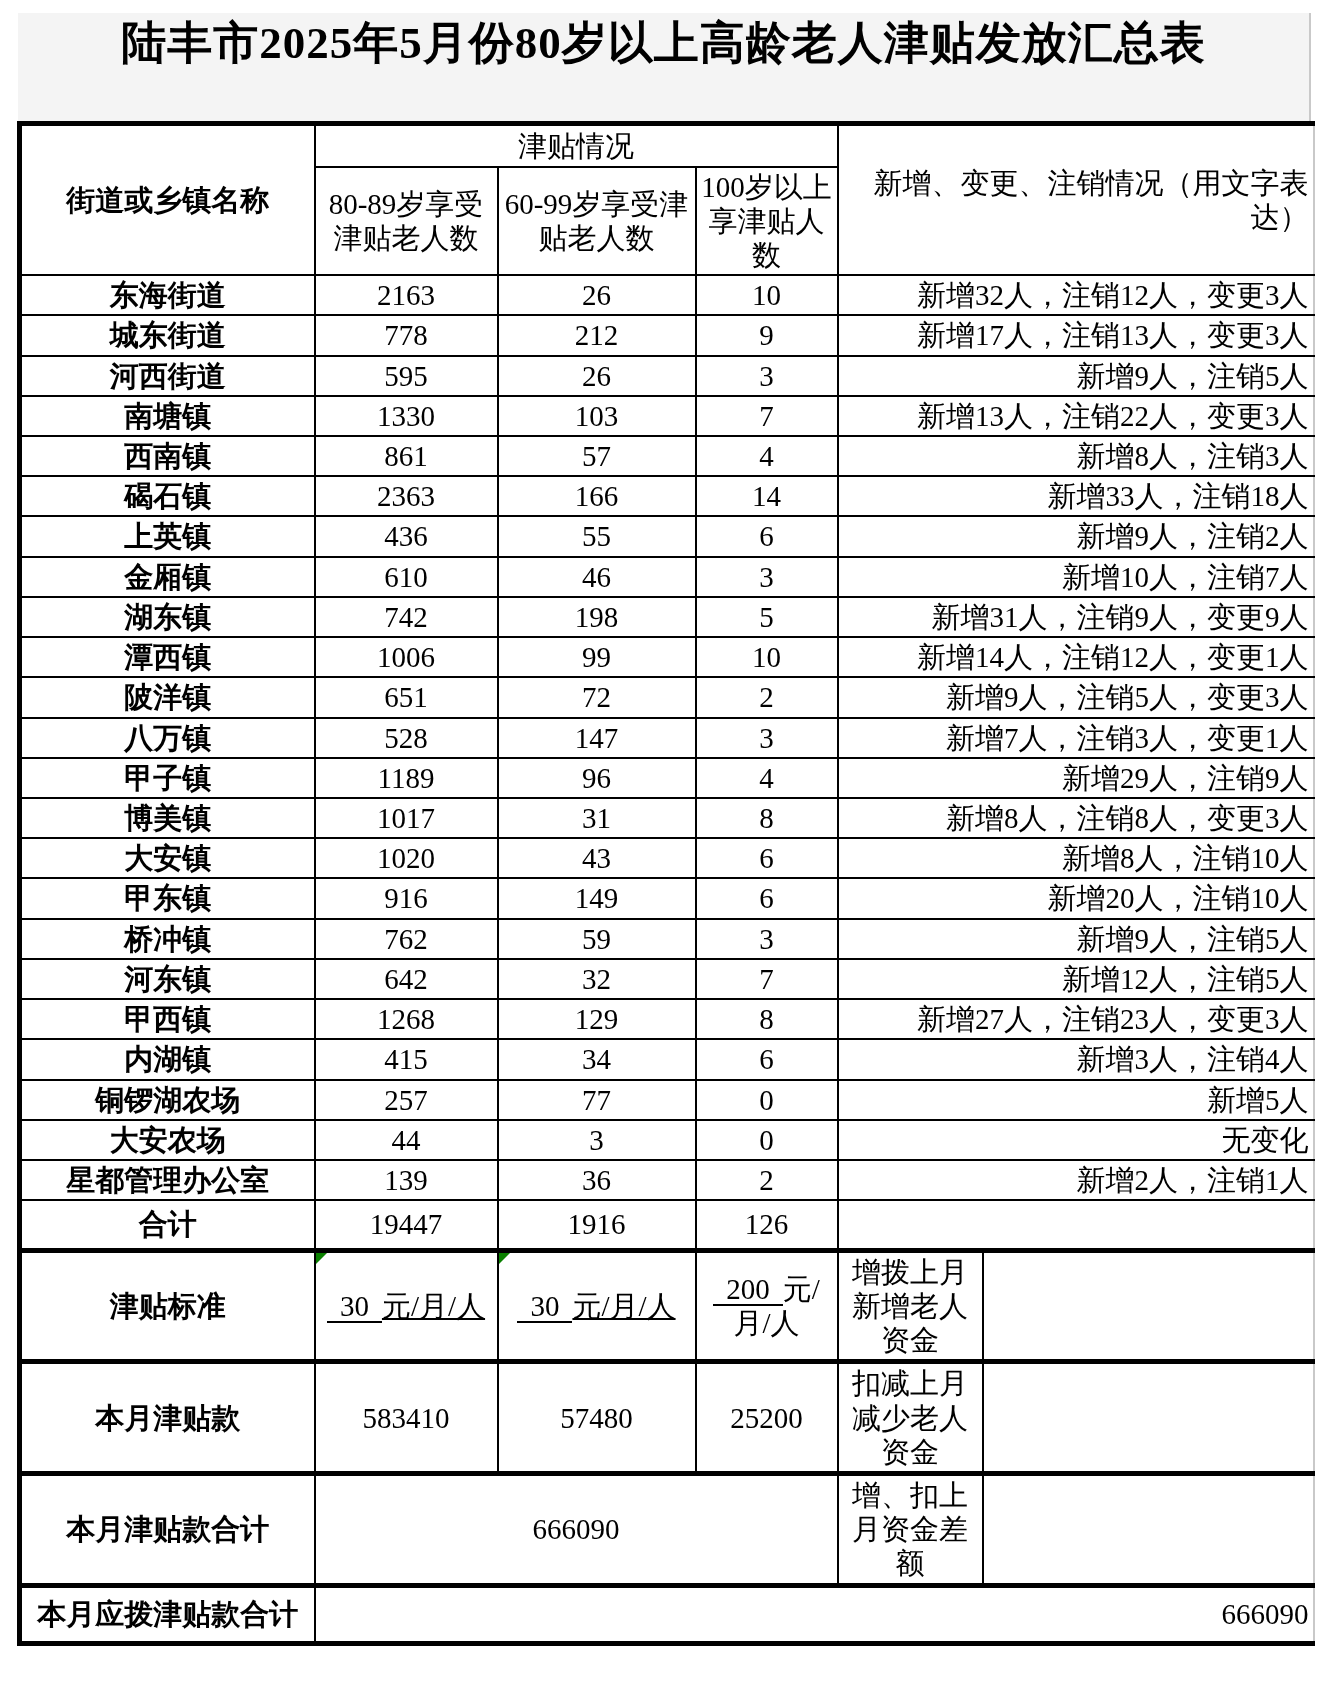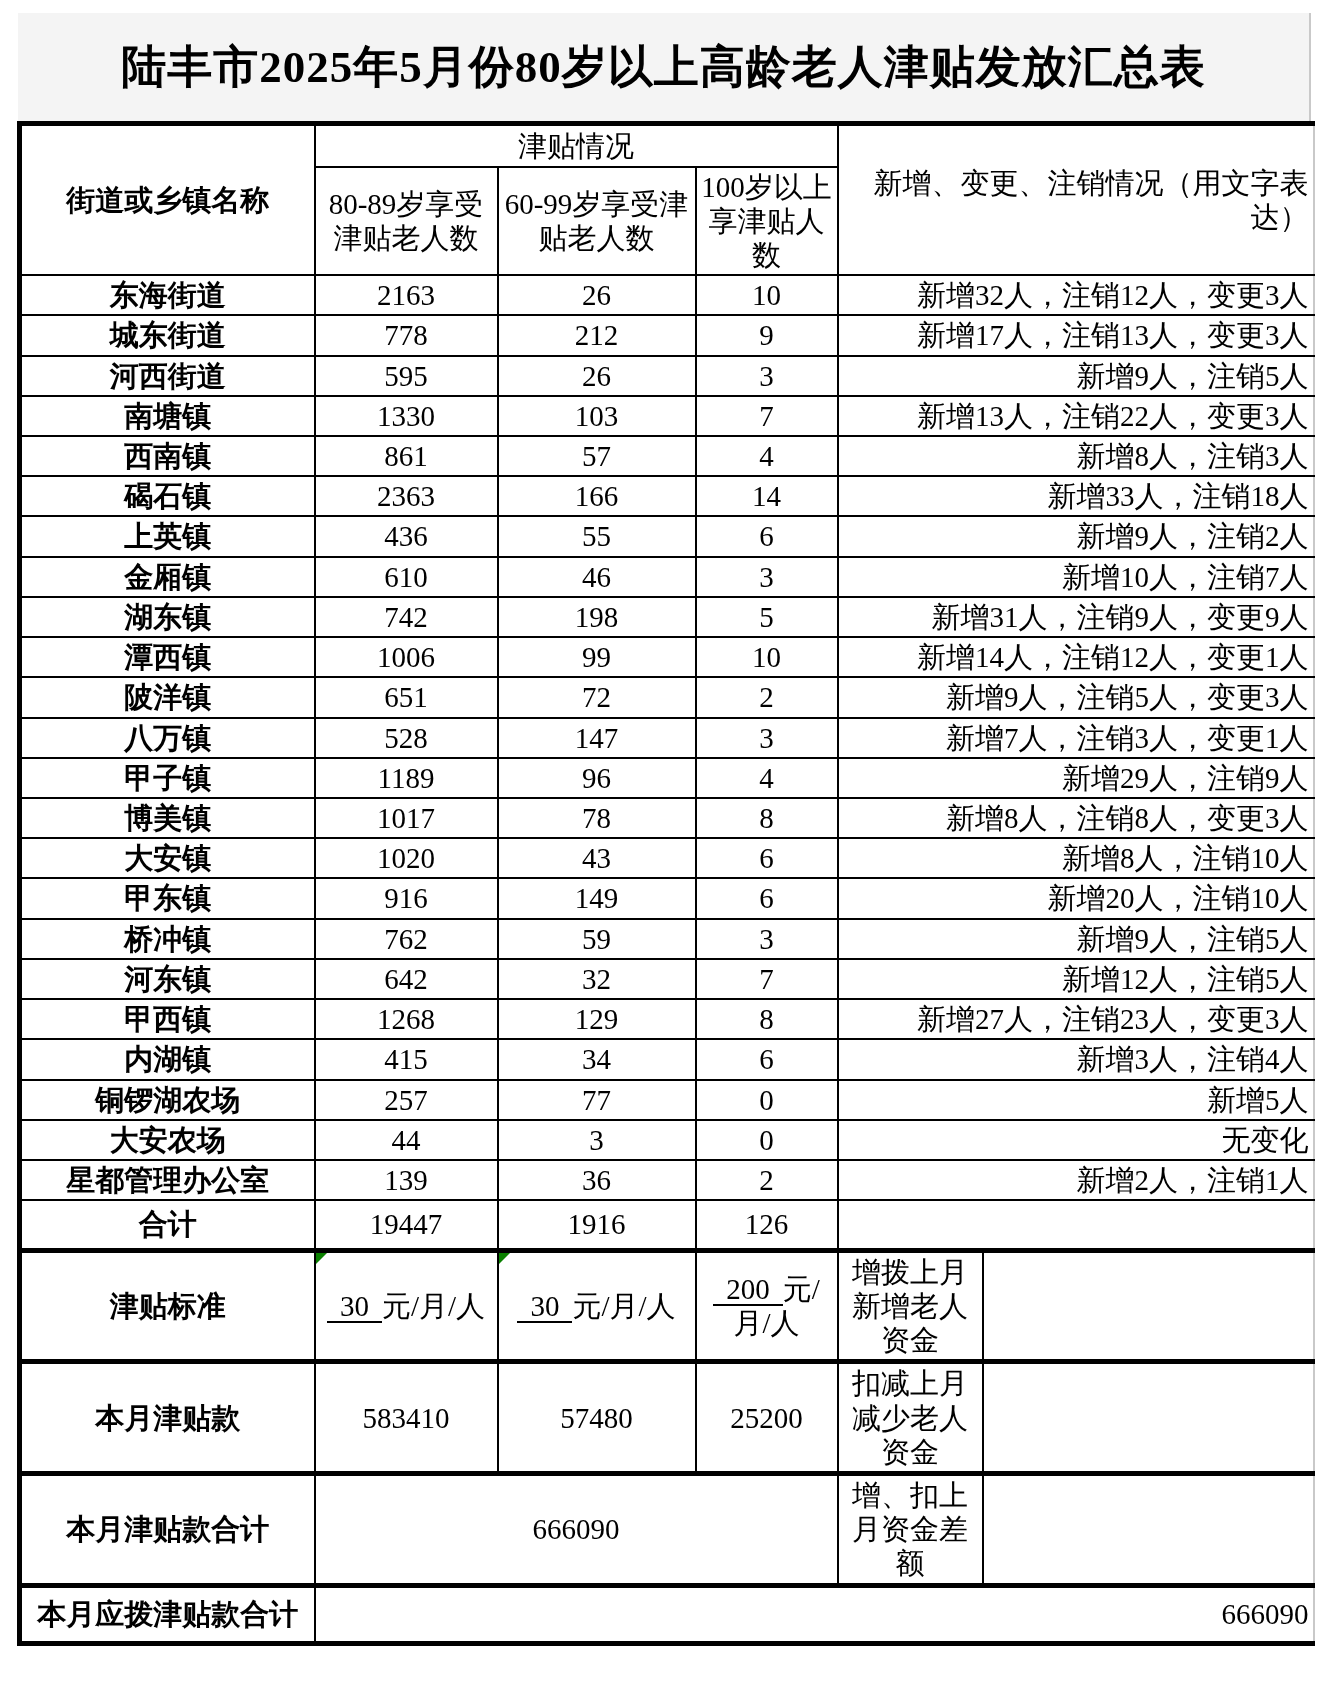--- a/index.html
+++ b/index.html
@@ -19,21 +19,21 @@
     height:1686px;
     background:#fff;
     overflow:hidden;
   }
   .titlebar{
     position:absolute;
     left:18px; top:13px;
     width:1293px; height:108px;
     background:var(--title-bg);
     border-right:2px solid var(--border-gray);
-    display:flex; align-items:center; justify-content:center;
+    display:flex; justify-content:center;
   }
   .titlebar h1{
     margin:0;
     font-size:45px;
     font-weight:700;
     letter-spacing:1px;
     white-space:nowrap;
   }
   table.main{
     position:absolute;
@@ -62,21 +62,21 @@
   tr.monthly{height:104px;}
   tr.monthly-total{height:110px;}
   tr.payable{height:58px;}
   tr.thick-top td{border-top-width:5px;}
   .u{
     border-bottom:2px solid #000;
     padding:0 13px;
     display:inline-block;
     line-height:1.05;
   }
-  .flagcell{position:relative;}
+  .flagcell{position:relative;text-decoration:underline;}
   .flag{
     position:absolute; top:0; left:0;
     width:0; height:0;
     border-top:11px solid var(--flag-green);
     border-right:11px solid transparent;
   }
 </style>
 </head>
 <body>
 
@@ -197,21 +197,21 @@
         <tr class="data">
     <td class="left">甲子镇</td>
     <td>1189</td>
     <td>96</td>
     <td>4</td>
     <td colspan="2" class="last">新增29人，注销9人</td>
   </tr>
         <tr class="data">
     <td class="left">博美镇</td>
     <td>1017</td>
-    <td>78</td>
+    <td>31</td>
     <td>8</td>
     <td colspan="2" class="last">新增8人，注销8人，变更3人</td>
   </tr>
         <tr class="data">
     <td class="left">大安镇</td>
     <td>1020</td>
     <td>43</td>
     <td>6</td>
     <td colspan="2" class="last">新增8人，注销10人</td>
   </tr>

